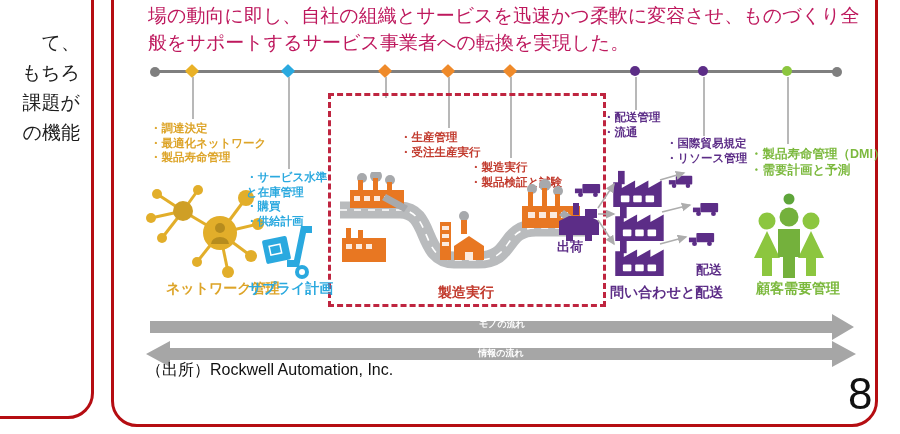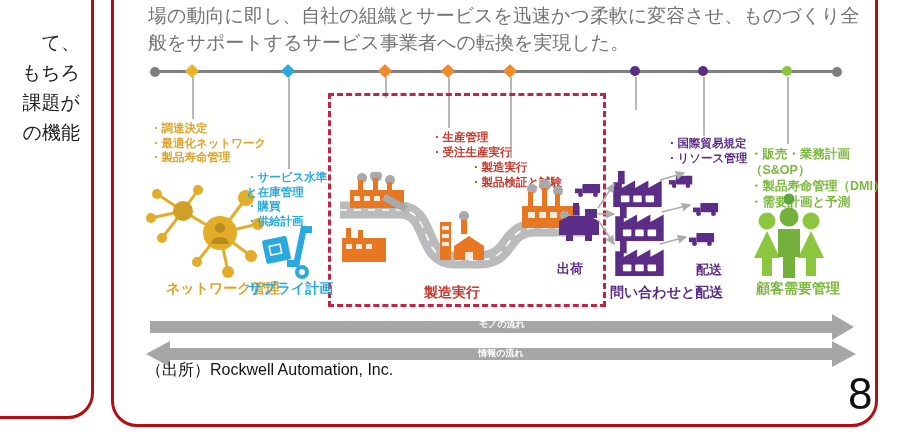--- a/index.html
+++ b/index.html
@@ -9,21 +9,21 @@
 
   
   .panel{position:absolute;border:3px solid #b50d12;border-radius:26px;background:#fff;}
   #left-box{left:-60px;top:-50px;width:148px;height:463px;}
   #main-box{left:111px;top:-42px;width:761px;height:463px;}
 
   
   #left-lines{left:0;top:28px;width:80px;text-align:right;font-size:19px;line-height:30px;color:#1c1c1c;}
 
   
-  #heading{left:148px;top:2px;width:716px;font-size:19px;line-height:27px;color:#737373;}
+  #heading{left:148px;top:2px;width:716px;font-size:19px;line-height:27px;color:#be185d;}
 
   
   #tl-line{left:155px;top:70px;width:683px;height:3px;background:#7f7f7f;border-radius:2px;}
   .dot{position:absolute;width:10px;height:10px;border-radius:50%;}
   .dot.diamond{border-radius:1px;transform:rotate(45deg);}
   .conn{position:absolute;width:1.5px;background:#b8b8b8;}
 
   
   #dash-box{left:328px;top:93px;width:272px;height:208px;border:3px dashed #bf2540;}
 
@@ -128,21 +128,21 @@
     <g fill="#2aa9df">
       <rect x="6" y="14" width="25" height="24" rx="2" transform="rotate(-12 18 26)"></rect>
       <path d="M43,2 h11 v7 h-6 l-7,34 h-12 v-7 h7 z"></path>
       <circle cx="44" cy="48" r="7"></circle>
     </g>
     <circle cx="44" cy="48" r="3" fill="#fff"></circle>
     <rect x="12" y="21" width="11" height="9" fill="none" stroke="#fff" stroke-width="1.5" transform="rotate(-12 18 26)"></rect>
   </svg>
   <div class="col-label c-cyan" style="left:248px;top:280px;">サプライ計画</div>
 
-  <div class="bullets c-red" style="left:400px;top:130px;margin-left:31px;">
+  <div class="bullets c-red" style="left:400px;top:130px;">
     <div>・生産管理</div>
     <div>・受注生産実行</div>
   </div>
   <div class="bullets c-red" style="left:470px;top:160px;">
     <div>・製造実行</div>
     <div>・製品検証と試験</div>
   </div>
   <svg class="abs" style="left:336px;top:172px;" width="256" height="116" viewBox="0 0 256 116">
     <path d="M4,38 H64 C96,38 84,88 118,88 H142 C178,88 166,56 200,56 H256" stroke="#b9bbbd" stroke-width="17" fill="none"></path>
     <path d="M4,38 H64 C96,38 84,88 118,88 H142 C178,88 166,56 200,56 H256" stroke="#fff" stroke-width="1.6" stroke-dasharray="7 7" fill="none"></path>
@@ -184,39 +184,43 @@
         <rect x="106" y="70" width="7" height="4"></rect>
       <rect x="192" y="40" width="7" height="6"></rect>
         <rect x="203" y="40" width="7" height="6"></rect>
         <rect x="214" y="40" width="7" height="6"></rect>
         <rect x="225" y="40" width="7" height="6"></rect>
       <rect x="129" y="80" width="8" height="8"></rect>
     </g>
     <path d="M50,22 l22,12 -4,6 -22,-12 z" fill="#a7a9ac"></path>
     <path d="M228,38 l18,14 -5,5 -18,-14 z" fill="#a7a9ac"></path>
   </svg>
-  <div class="col-label c-red" style="left:424px;top:284px;">製造実行</div>
+  <div class="col-label c-red" style="left:438px;top:284px;">製造実行</div>
 
   <svg class="abs" style="left:574px;top:181px;" width="28" height="17" viewBox="0 0 30 18">
     <g fill="#5c2d87">
         <rect x="9" y="3" width="19" height="10" rx="1"></rect>
         <path d="M1,8 h8 v5 h-8 z"></path>
         <circle cx="7" cy="14.5" r="2.6"></circle>
         <circle cx="23" cy="14.5" r="2.6"></circle>
       </g>
   </svg>
   <svg class="abs" style="left:557px;top:203px;" width="44" height="42" viewBox="0 0 44 42">
     <g fill="#5c2d87">
       <rect x="16" y="0" width="6" height="12"></rect>
       <path d="M2,18 l10,-5 20,0 10,5 v14 h-7 v6 h-7 v-6 h-12 v6 h-7 v-6 h-7 z"></path>
       <rect x="28" y="6" width="12" height="9"></rect>
     </g>
   </svg>
-  <div class="small-label c-purple" style="left:557px;top:260px;">出荷</div>
-
+  <div class="small-label c-purple" style="left:557px;top:238px;">出荷</div>
+
+  <div class="bullets c-purple" style="left:603px;top:110px;">
+    <div>・配送管理</div>
+    <div>・流通</div>
+  </div>
   <div class="bullets c-purple" style="left:666px;top:136px;">
     <div>・国際貿易規定</div>
     <div>・リソース管理</div>
   </div>
 
   <svg class="abs" style="left:610px;top:169px;" width="54" height="38" viewBox="0 0 56 40">
     <g fill="#5c2d87">
         <rect x="8" y="2" width="7" height="14"></rect>
         <path d="M3,14 V40 H54 V12 L40,20 V12 L26,20 V12 L12,20 V14 Z"></path>
       </g>
@@ -286,21 +290,20 @@
       <line x1="4" y1="54" x2="20" y2="78" marker-end="url(#ah)"></line>
       <line x1="66" y1="14" x2="90" y2="7" marker-end="url(#ah)"></line>
       <line x1="68" y1="46" x2="96" y2="39" marker-end="url(#ah)"></line>
       <line x1="66" y1="78" x2="92" y2="71" marker-end="url(#ah)"></line>
     </g>
   </svg>
   <div class="small-label c-purple" style="left:696px;top:261px;">配送</div>
   <div class="col-label c-purple" style="left:610px;top:284px;">問い合わせと配送</div>
 
   <div class="bullets c-green" style="left:750px;top:146px;font-size:12.5px;line-height:16px;">
-    <div>・販売・業務計画（S&amp;OP）</div>
     <div>・製品寿命管理（DMI）</div>
     <div>・需要計画と予測</div>
   </div>
   <svg class="abs" style="left:752px;top:192px;" width="74" height="88" viewBox="0 0 74 88">
     <g fill="#5ea53a">
         <circle cx="37" cy="7" r="5.5"></circle>
         <path d="M29,24 a8,8 0 0 1 16,0 v4 h-16 z"></path>
       </g>
     <g fill="#8cc63f">
       <circle cx="15" cy="29" r="8.5"></circle>

